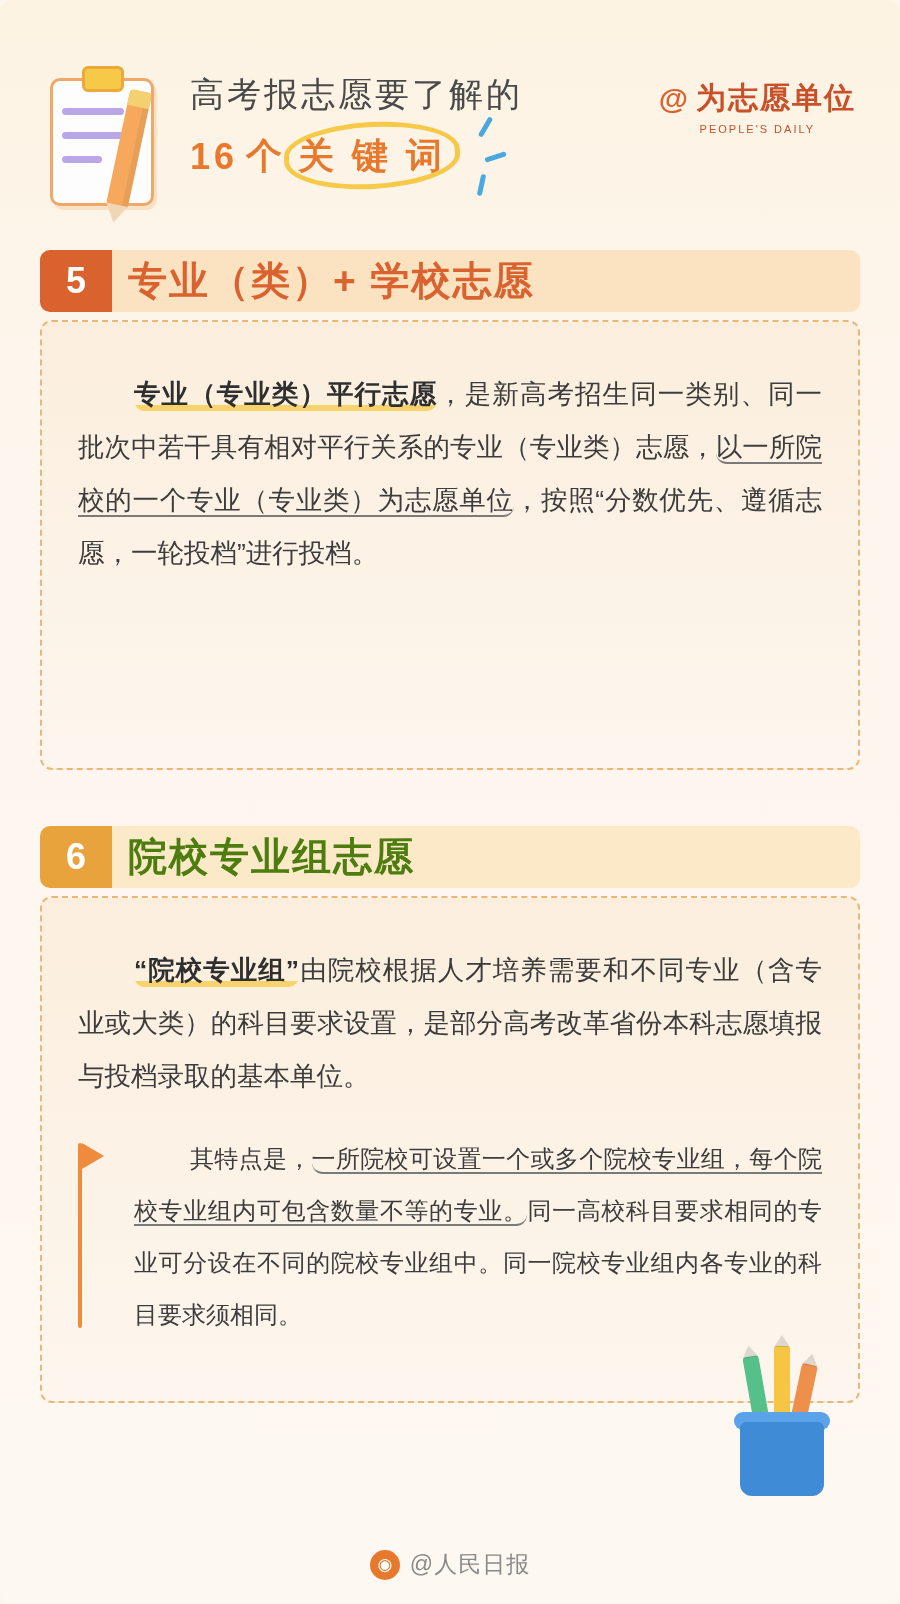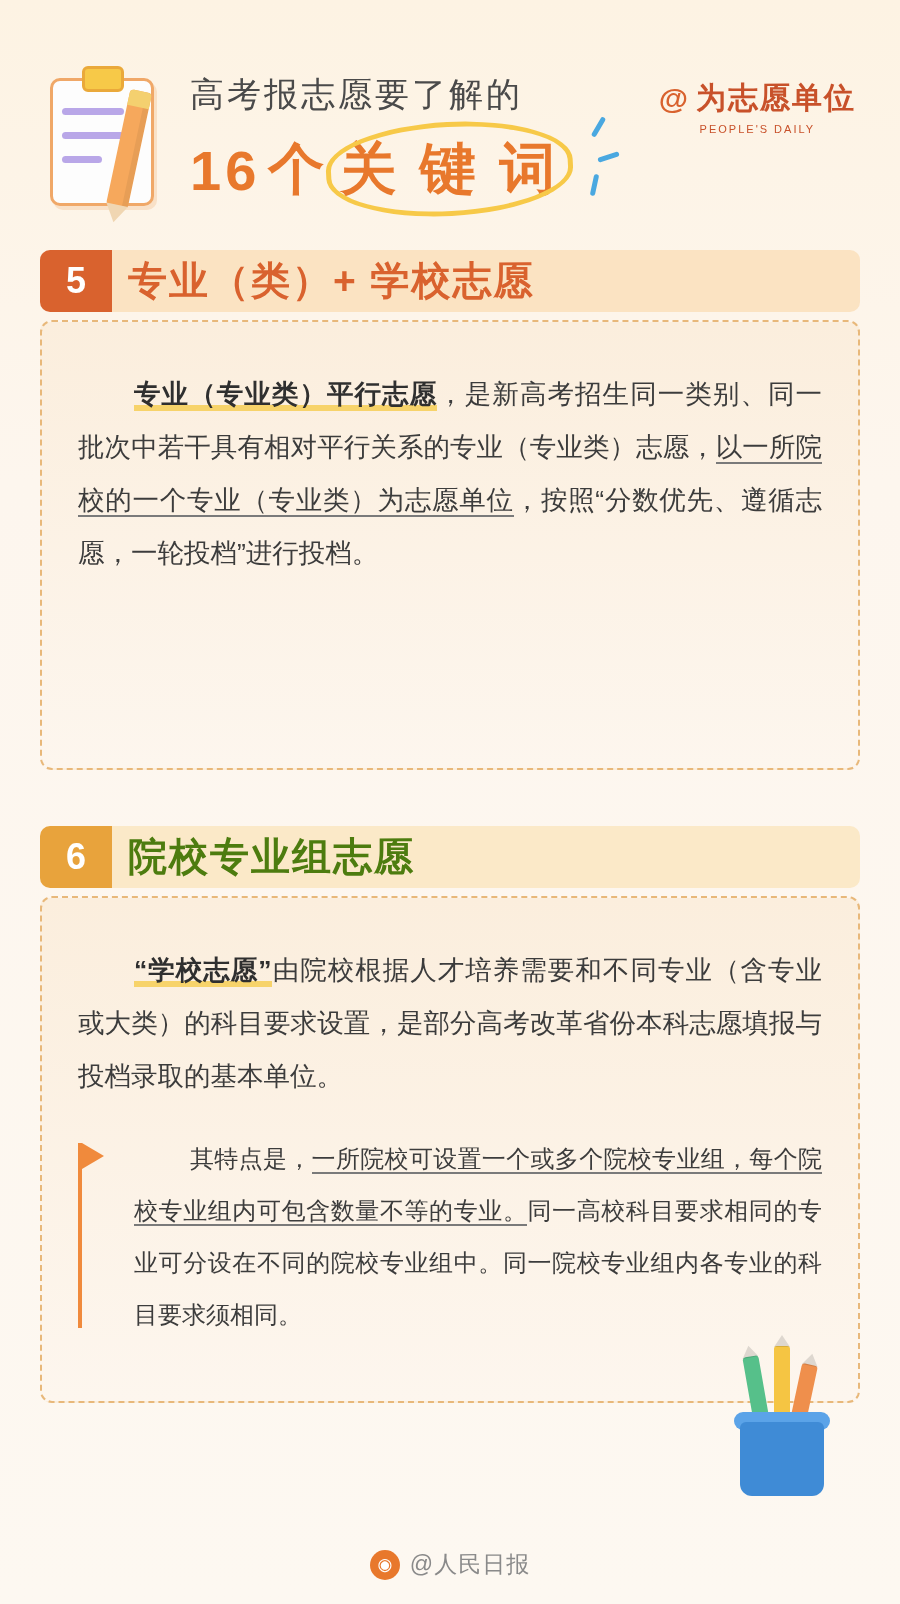--- a/index.html
+++ b/index.html
@@ -1,15 +1,15 @@
 <!DOCTYPE html>
 <html><head>
 <meta charset="utf-8">
 <style>
-  * { box-sizing: border-box; margin: 0; padding: 0; }
+  * { box-sizing: border-box; margin: 0; padding: 0; border-radius: 11px; }
   html, body {
     width: 900px;
     height: 1604px;
     background: #fdf6ec;
     font-family: "Liberation Sans", "DejaVu Sans", sans-serif;
   }
   .page {
     position: relative;
     width: 900px;
     height: 1604px;
@@ -90,21 +90,21 @@
   }
   .title-line1 {
     font-size: 34px;
     letter-spacing: 3px;
     color: #4a4a4a;
     font-weight: 500;
     font-family: "Liberation Sans", "DejaVu Sans", sans-serif;
   }
   .title-line2 {
     margin-top: 12px;
-    font-size: 56px;
+    font-size: 36px;
     font-weight: bold;
     color: #e8782c;
     letter-spacing: 4px;
     display: flex;
     align-items: center;
   }
   .kw-highlight {
     position: relative;
     display: inline-block;
     margin-left: 4px;
@@ -360,21 +360,21 @@
   </div>
 
   <div class="section">
     <div class="sec-head">
       <div class="sec-num" style="background:#e8a33c;">6</div>
       <div class="sec-title-wrap" style="background:#fbe9c8;">
         <span class="sec-title" style="color:#4d7c0f;">院校专业组志愿</span>
       </div>
     </div>
     <div class="sec-body" style="padding-bottom:60px;">
-      <p class="para indent" id="s6p"><span class="kw-bold kw-underline-y">“学校志愿”</span><span>由院校根据人才培养需要和不同专业（含专业或大类）的科目要求设置，是部分高考改革省份本科志愿填报与投档录取的基本单位。</span></p>
+      <p class="para indent" id="s6p"><span class="kw-bold kw-underline-y">“院校专业组”</span><span>由院校根据人才培养需要和不同专业（含专业或大类）的科目要求设置，是部分高考改革省份本科志愿填报与投档录取的基本单位。</span></p>
       <div class="flag-para">
         <span class="flag"></span>
         <p class="para serif indent" id="s6f"><span>其特点是，</span><span class="u-solid">一所院校可设置一个或多个院校专业组，每个院校专业组内可包含数量不等的专业。</span><span>同一高校科目要求相同的专业可分设在不同的院校专业组中。同一院校专业组内各专业的科目要求须相同。</span></p>
       </div>
     </div>
   </div>
 
   <div class="pencup">
     <div class="pen p1"></div>
     <div class="pen p2"></div>

